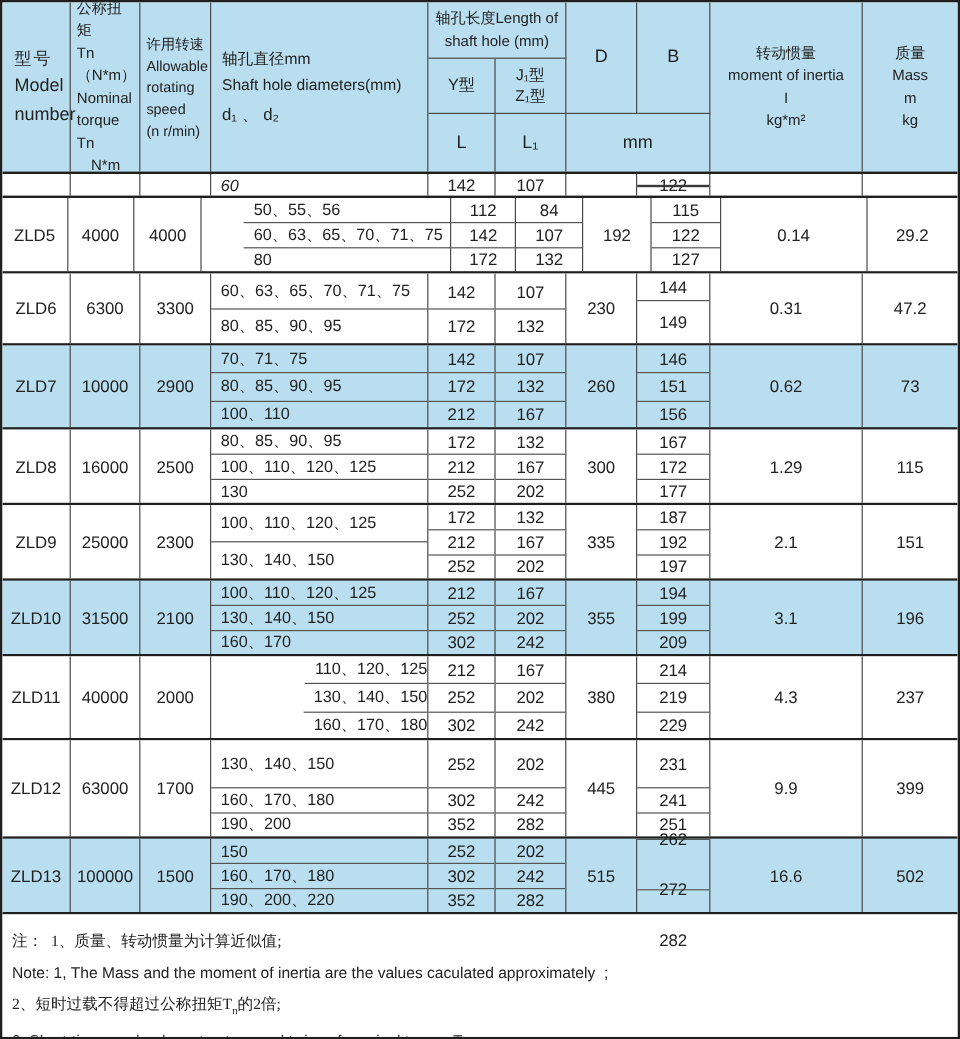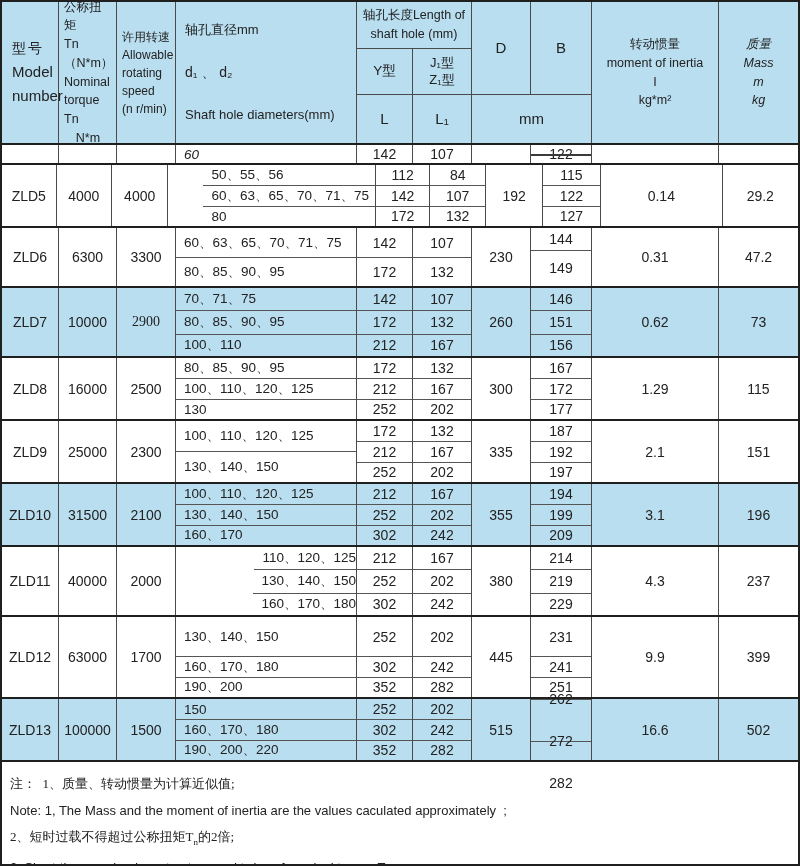--- a/index.html
+++ b/index.html
@@ -22,27 +22,27 @@
     border-bottom:2px solid #1f1f1f;
   }
   .hcell{
     border-right:1px solid #4a4a4a;
     border-bottom:1px solid #4a4a4a;
     display:flex;flex-direction:column;justify-content:center;
     padding:2px 4px;
     font-size:12.5px;line-height:1.5;
   }
   .hcell.noB{border-bottom:none;}
-  .hcell.noR{border-right:none;font-style:italic;}
+  .hcell.noR{border-right:none;}
   .hcell.center{align-items:center;text-align:center;}
   .h-model{grid-column:1;grid-row:1/4;padding-left:10px;font-size:15px;line-height:1.6;}
   .h-model .zh{font-size:14px;letter-spacing:2px;}
   .h-torque{grid-column:2;grid-row:1/4;padding-left:5px;}
   .h-speed{grid-column:3;grid-row:1/4;padding-left:5px;font-size:12px;}
-  .h-shaft{grid-column:4;grid-row:1/4;padding-left:9px;font-size:13px;line-height:1.75;gap:19px;}
+  .h-shaft{grid-column:4;grid-row:1/4;padding-left:9px;font-size:13px;line-height:1.75;}
   .h-len{grid-column:5/7;grid-row:1;}
   .h-y{grid-column:5;grid-row:2;font-size:13.5px;}
   .h-jz{grid-column:6;grid-row:2;font-size:13px;line-height:1.25;}
   .h-L{grid-column:5;grid-row:3;font-size:15px;}
   .h-L1{grid-column:6;grid-row:3;font-size:15px;}
   .h-D{grid-column:7;grid-row:1/3;font-size:15px;}
   .h-B{grid-column:8;grid-row:1/3;font-size:15px;}
   .h-mm{grid-column:7/9;grid-row:3;font-size:15px;}
   .h-inertia{grid-column:9;grid-row:1/4;}
   .h-mass{grid-column:10;grid-row:1/4;}
@@ -107,22 +107,22 @@
     </div>
     <div class="hcell h-speed noB">
       <span>许用转速</span>
       <span>Allowable</span>
       <span>rotating</span>
       <span>speed</span>
       <span>(n r/min)</span>
     </div>
     <div class="hcell h-shaft noB">
       <span>轴孔直径mm</span>
+      <span>Shaft hole diameters(mm)</span>
       <span style="font-size:14px;">d₁ 、 d₂</span>
-      <span>Shaft hole diameters(mm)</span>
     </div>
     <div class="hcell h-len center">
       <span>轴孔长度Length of</span>
       <span>shaft hole (mm)</span>
     </div>
     <div class="hcell h-y center">
       <span>Y型</span>
     </div>
     <div class="hcell h-jz center">
       <span>J₁型</span>
@@ -266,21 +266,21 @@
           <div class="cell">47.2</div>
         </div>
       </div>
       <div class="grp hl" style="height: 70px;">
         <div class="col" style="width: 57px;">
           <div class="cell">ZLD7</div>
         </div>
         <div class="col" style="width: 58px;">
           <div class="cell">10000</div>
         </div>
-        <div class="col" style="width: 59px; font-family: Liberation Serif, serif;">
+        <div class="col" style="width: 59px;">
           <div class="cell">2900</div>
         </div>
         <div class="col" style="width: 181px;">
           <div class="sub left" style="flex: 23 1 0px;">70、71、75</div>
           <div class="sub left" style="flex: 23 1 0px;">80、85、90、95</div>
           <div class="sub left" style="flex: 22 1 0px;">100、110</div>
         </div>
         <div class="col" style="width: 56px;">
           <div class="sub" style="flex: 23 1 0px;">142</div>
           <div class="sub" style="flex: 23 1 0px;">172</div>

